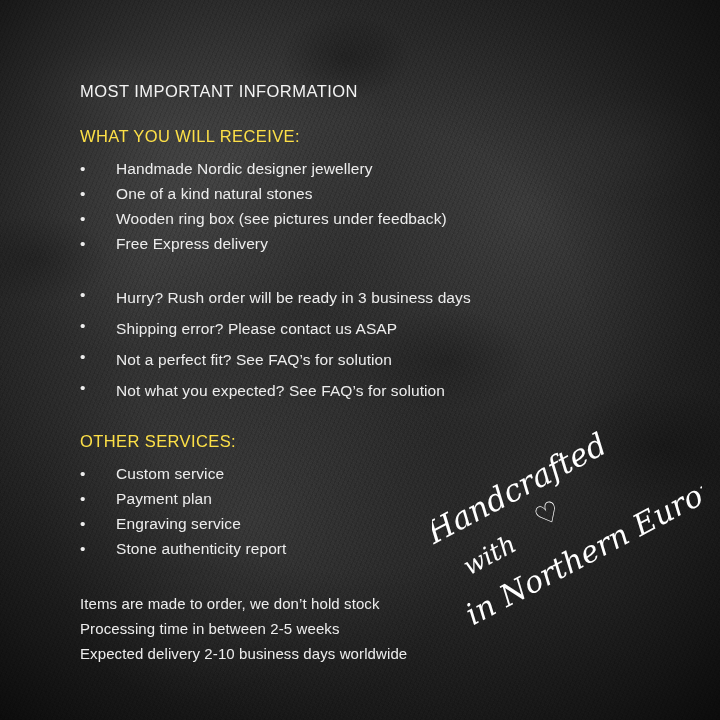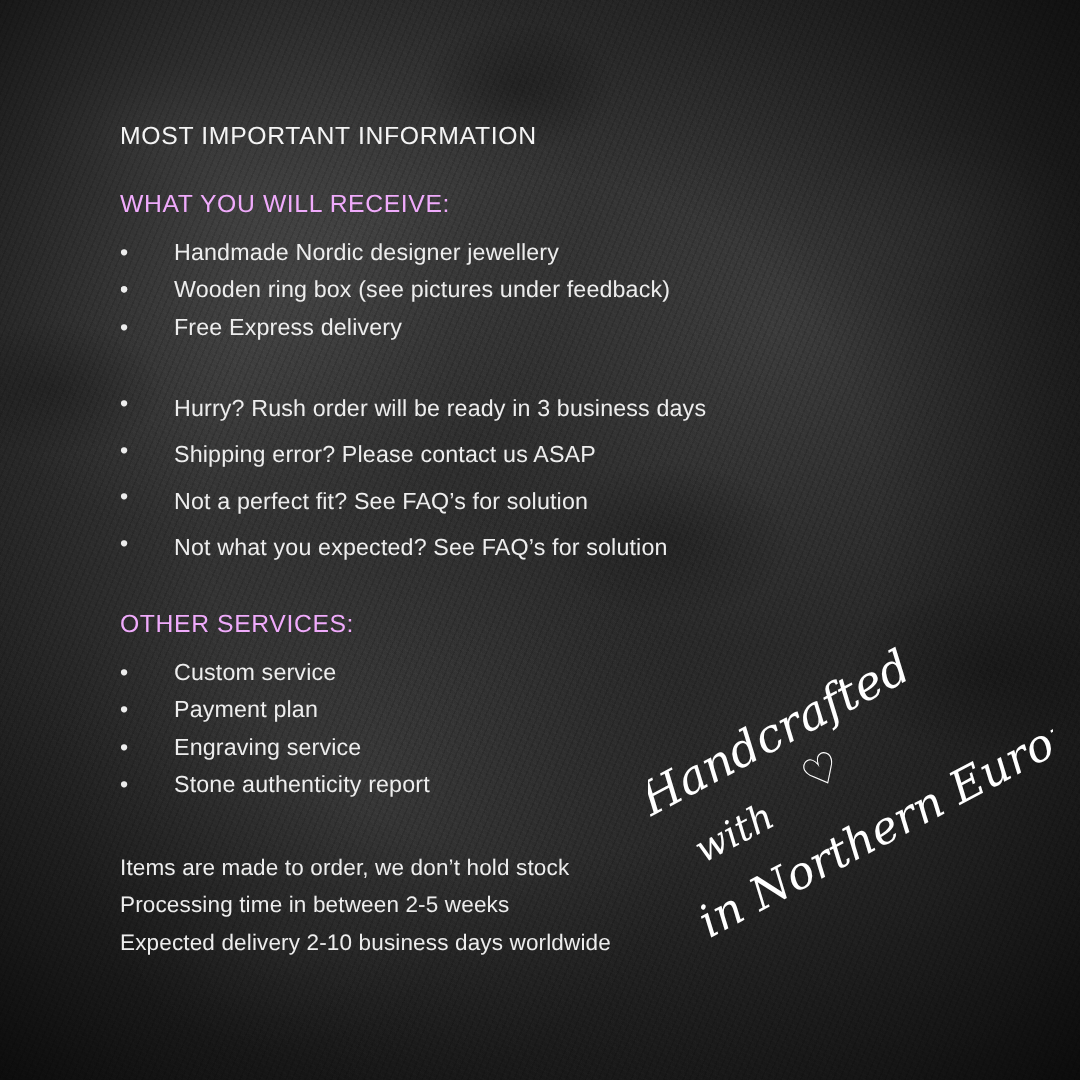--- a/index.html
+++ b/index.html
@@ -76,21 +76,21 @@
     margin: 0 0 0 0;
     font-weight: 400;
   }
 
   .block {
     margin-top: 26px;
   }
   .block-heading {
     font-size: 16.5px;
     letter-spacing: 0.4px;
-    color: #f0abfc;
+    color: #fde047;
     margin-bottom: 10px;
     font-weight: 400;
   }
 
   ul.bullets {
     list-style: none;
     margin: 0;
     padding: 0;
   }
   ul.bullets li {
@@ -156,20 +156,21 @@
 
     <div class="block receive">
       <div class="block-heading">WHAT YOU WILL RECEIVE:</div>
       <ul class="bullets">
         <li>
           <span class="dot">•</span>
           <span>Handmade Nordic designer jewellery</span>
         </li>
         <li>
           <span class="dot">•</span>
+          <span>One of a kind natural stones</span>
         </li>
         <li>
           <span class="dot">•</span>
           <span>Wooden ring box (see pictures under feedback)</span>
         </li>
         <li>
           <span class="dot">•</span>
           <span>Free Express delivery</span>
         </li>
       </ul>

